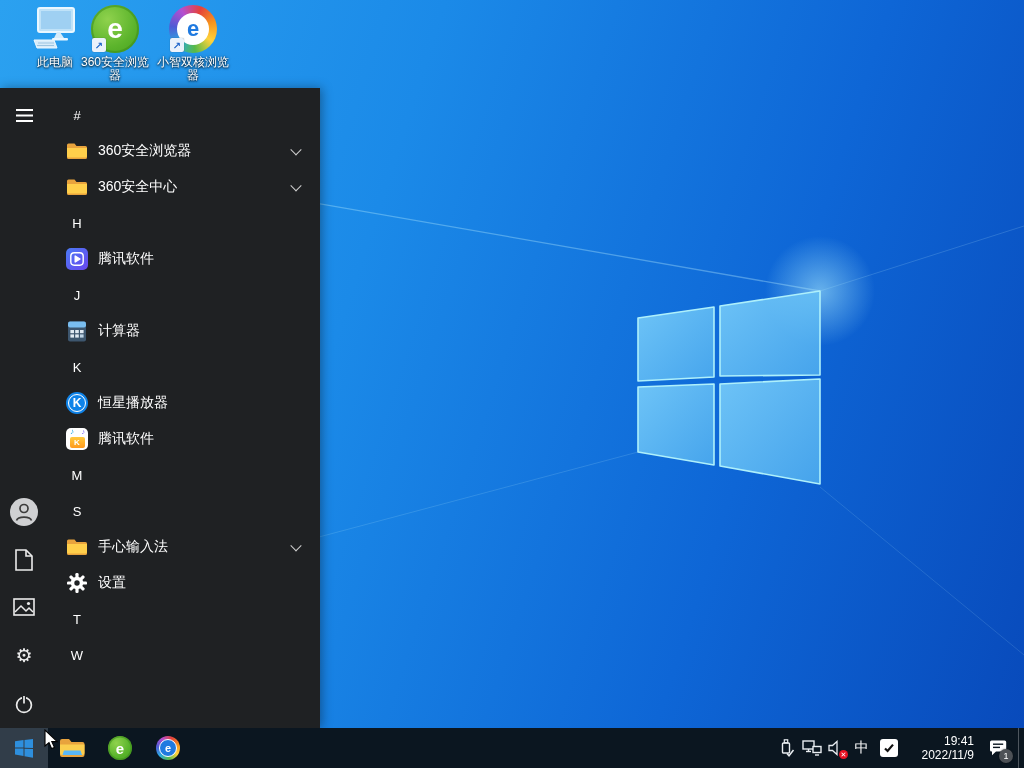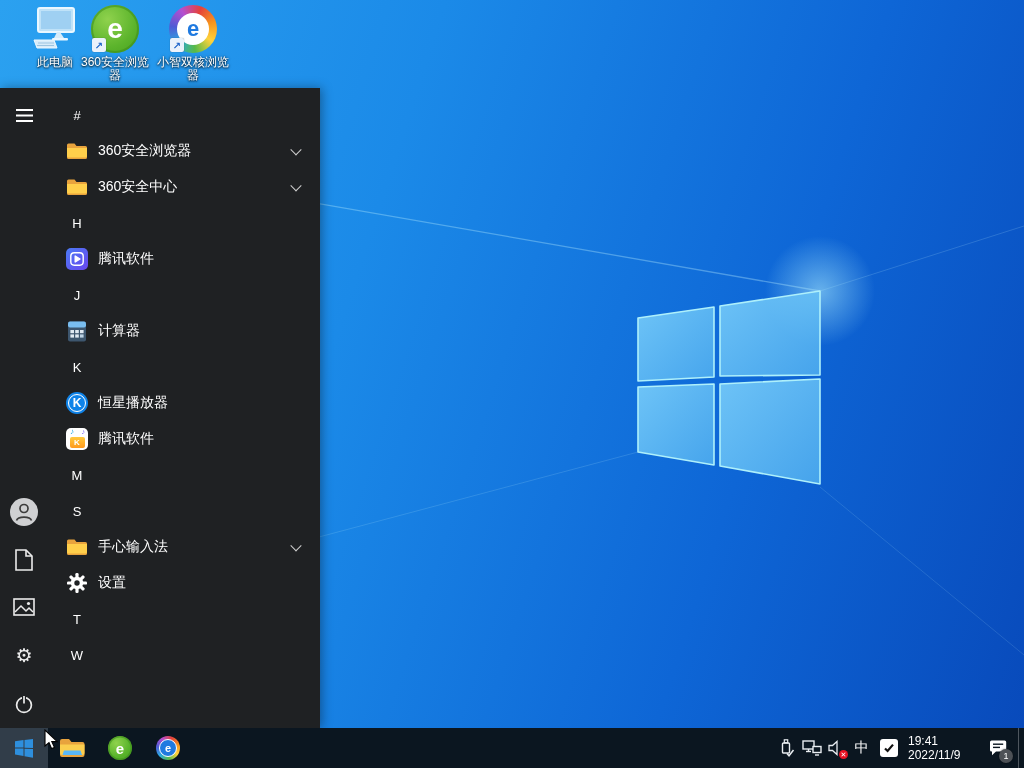--- a/index.html
+++ b/index.html
@@ -41,21 +41,21 @@
   .taskbar{position:absolute;left:0;top:728px;width:1024px;height:40px;background:#0b1620;z-index:10;display:flex;align-items:stretch;}
   .tb-btn{width:48px;height:40px;display:flex;align-items:center;justify-content:center;flex:none;}
   .tb-btn.active{background:#313d49;}
   .tb-mini-360{width:24px;height:24px;border-radius:50%;background:radial-gradient(circle at 35% 30%,#8fd24d,#57b32a 60%,#47a01f);display:flex;align-items:center;justify-content:center;color:#fff;font-weight:bold;font-size:15px;box-shadow:inset 0 0 0 1.5px rgba(60,140,25,.55);}
   .tb-mini-rb{width:24px;height:24px;border-radius:50%;background:conic-gradient(from 20deg,#e4413b,#f7941d,#ffd23c,#58ba47,#29abe2,#4f5bd5,#b44fd0,#e4413b);display:flex;align-items:center;justify-content:center;}
   .tb-mini-rb .c{width:16px;height:16px;border-radius:50%;background:#1f7ae0;color:#fff;font-size:11px;font-weight:bold;display:flex;align-items:center;justify-content:center;border:1.5px solid #fff;}
   .tray{margin-left:auto;display:flex;align-items:center;height:40px;}
   .tray-ic{width:25px;height:40px;display:flex;align-items:center;justify-content:center;position:relative;flex:none;}
   .ime{color:#fff;font-size:14px;}
   .checkapp{width:18px;height:18px;background:#fff;border-radius:3px;display:flex;align-items:center;justify-content:center;}
-  .clock{width:66px;text-align:left;color:#fff;font-size:12px;line-height:14px;flex:none;margin:0 4px;}
+  .clock{width:66px;text-align:right;color:#fff;font-size:12px;line-height:14px;flex:none;margin:0 4px;}
   .notif{width:40px;height:40px;position:relative;display:flex;align-items:center;justify-content:center;flex:none;}
   .badge{position:absolute;right:5px;bottom:5px;width:14px;height:14px;border-radius:50%;background:#4d5156;color:#fff;font-size:9px;display:flex;align-items:center;justify-content:center;box-shadow:0 0 2px rgba(0,0,0,.6);}
   .show-desktop{width:5px;height:40px;border-left:1px solid rgba(255,255,255,.28);flex:none;}
   .mute-badge{position:absolute;right:1px;bottom:9px;width:9px;height:9px;border-radius:50%;background:#e81123;color:#fff;font-size:7px;line-height:9px;text-align:center;font-weight:bold;}
 
   .cursor{position:absolute;left:44px;top:729px;z-index:20;}
 </style>
 </head>
 <body>
 

